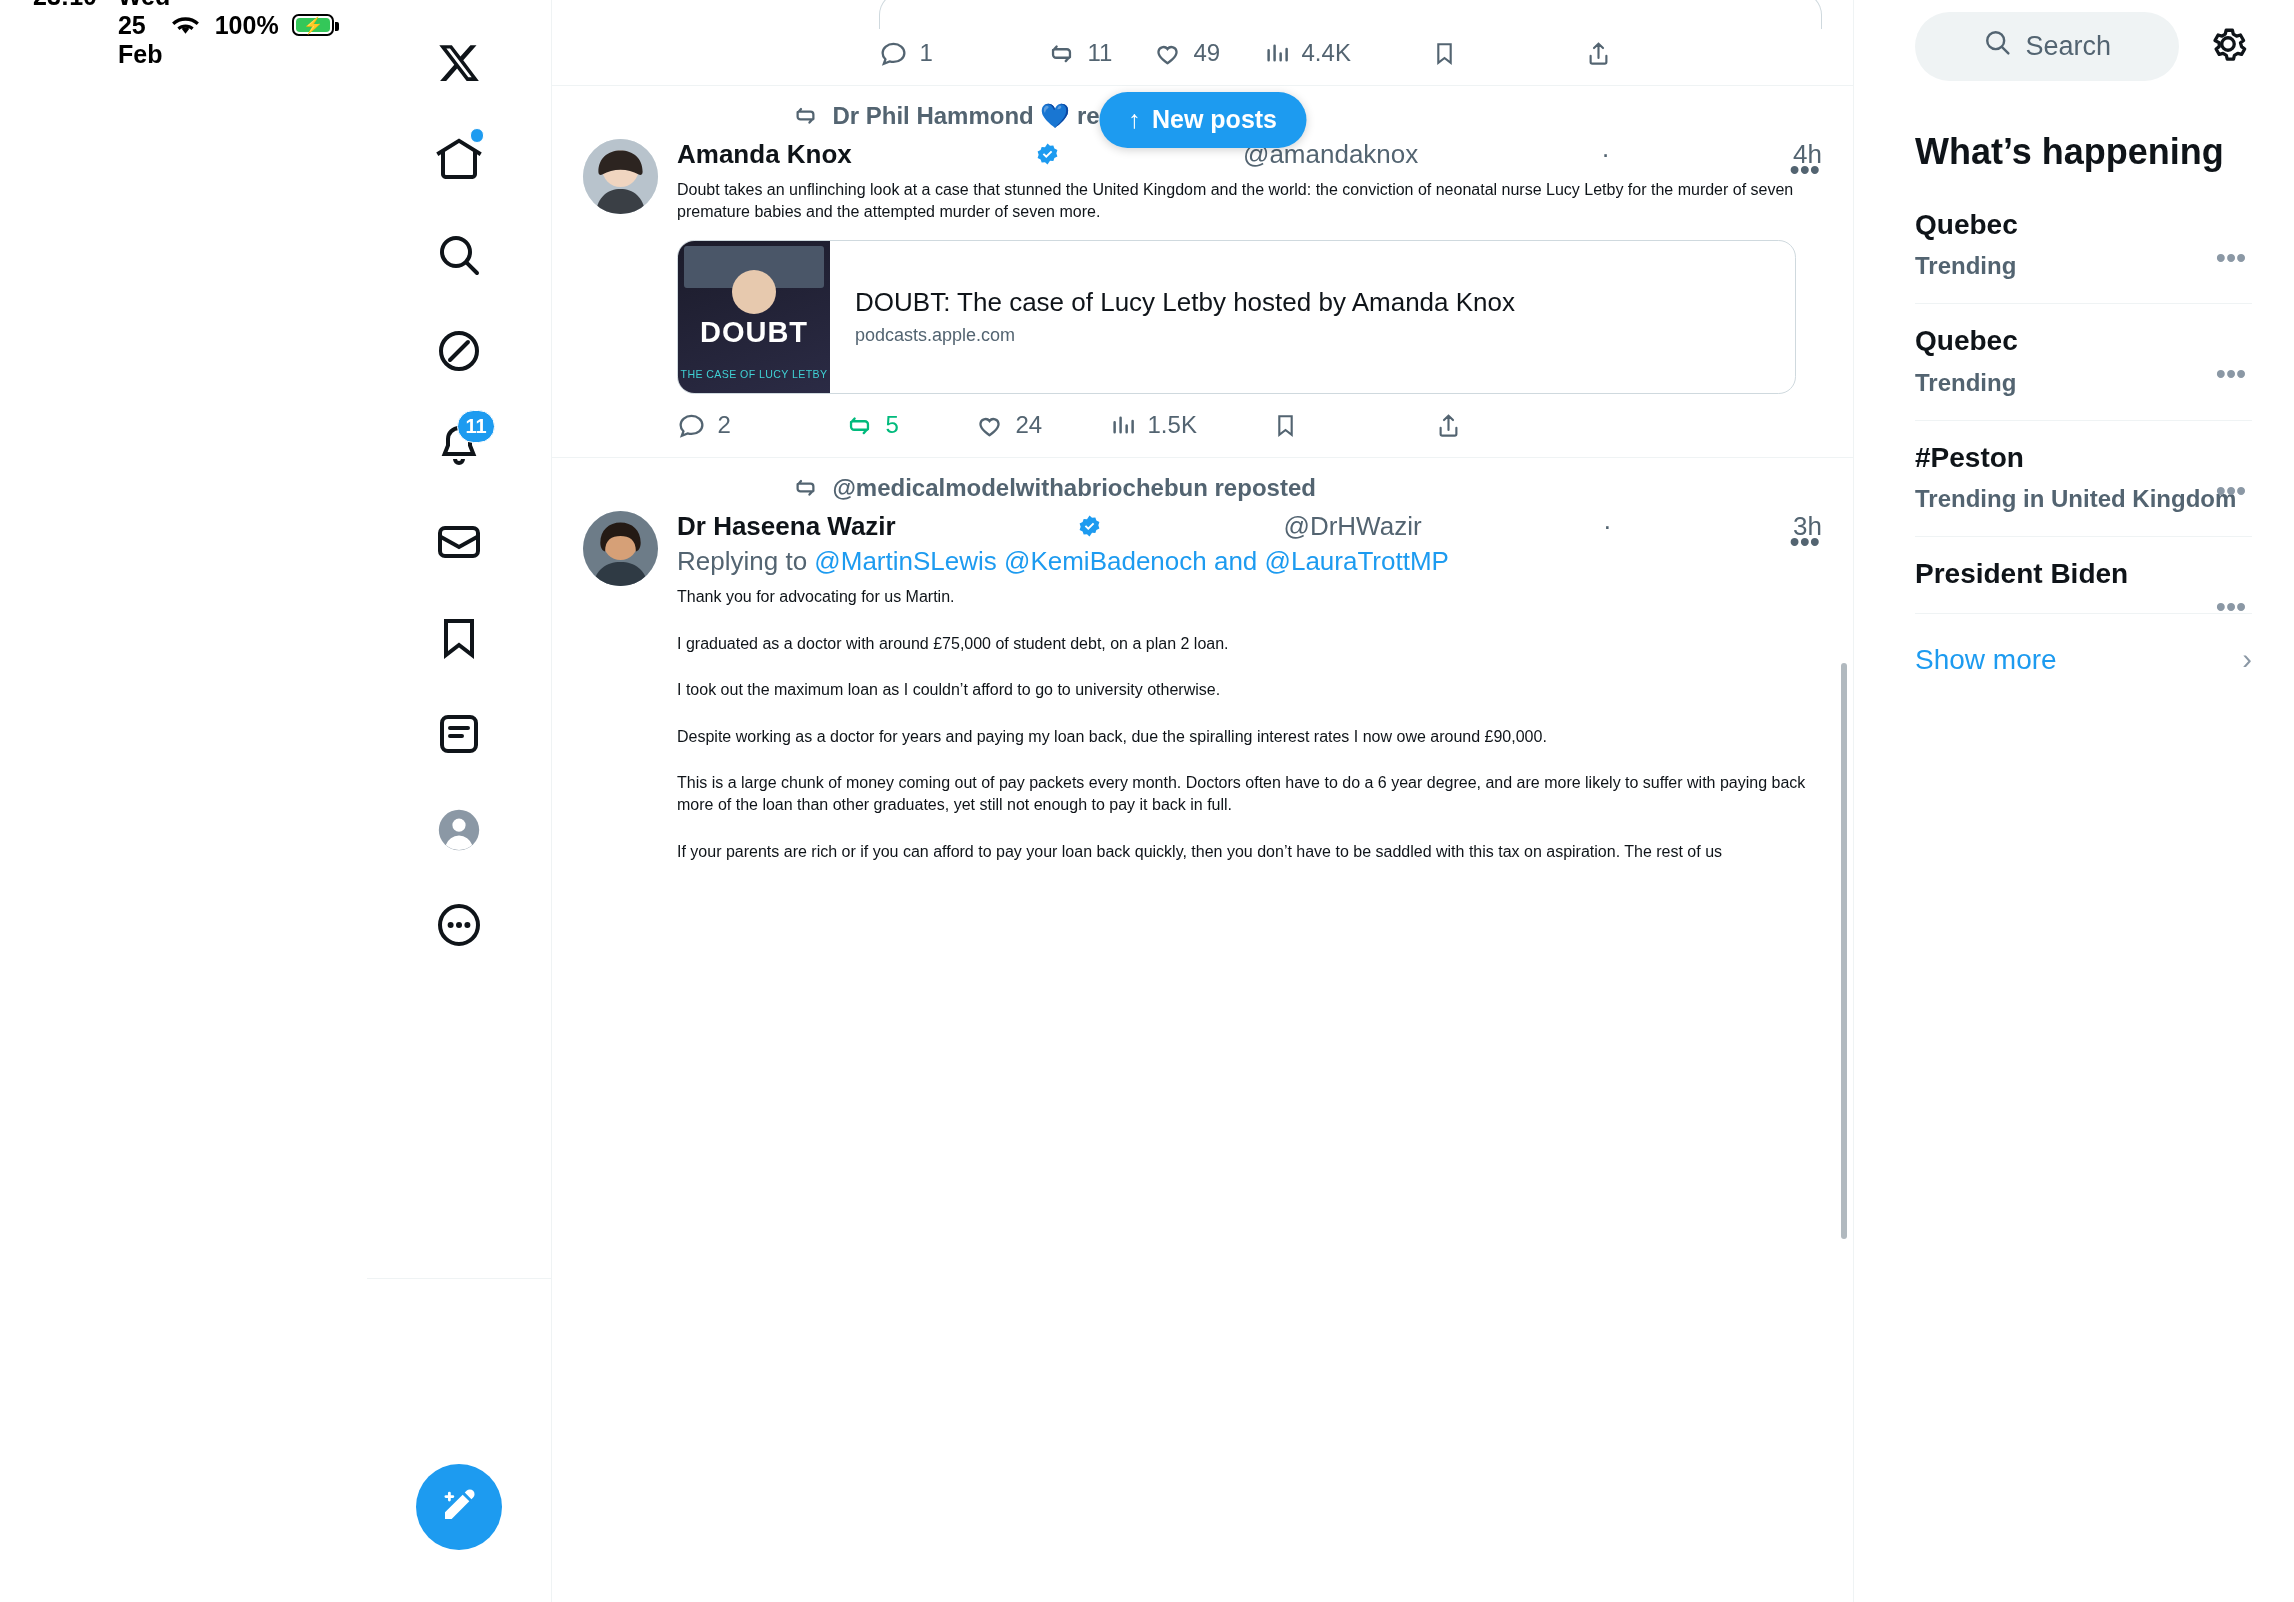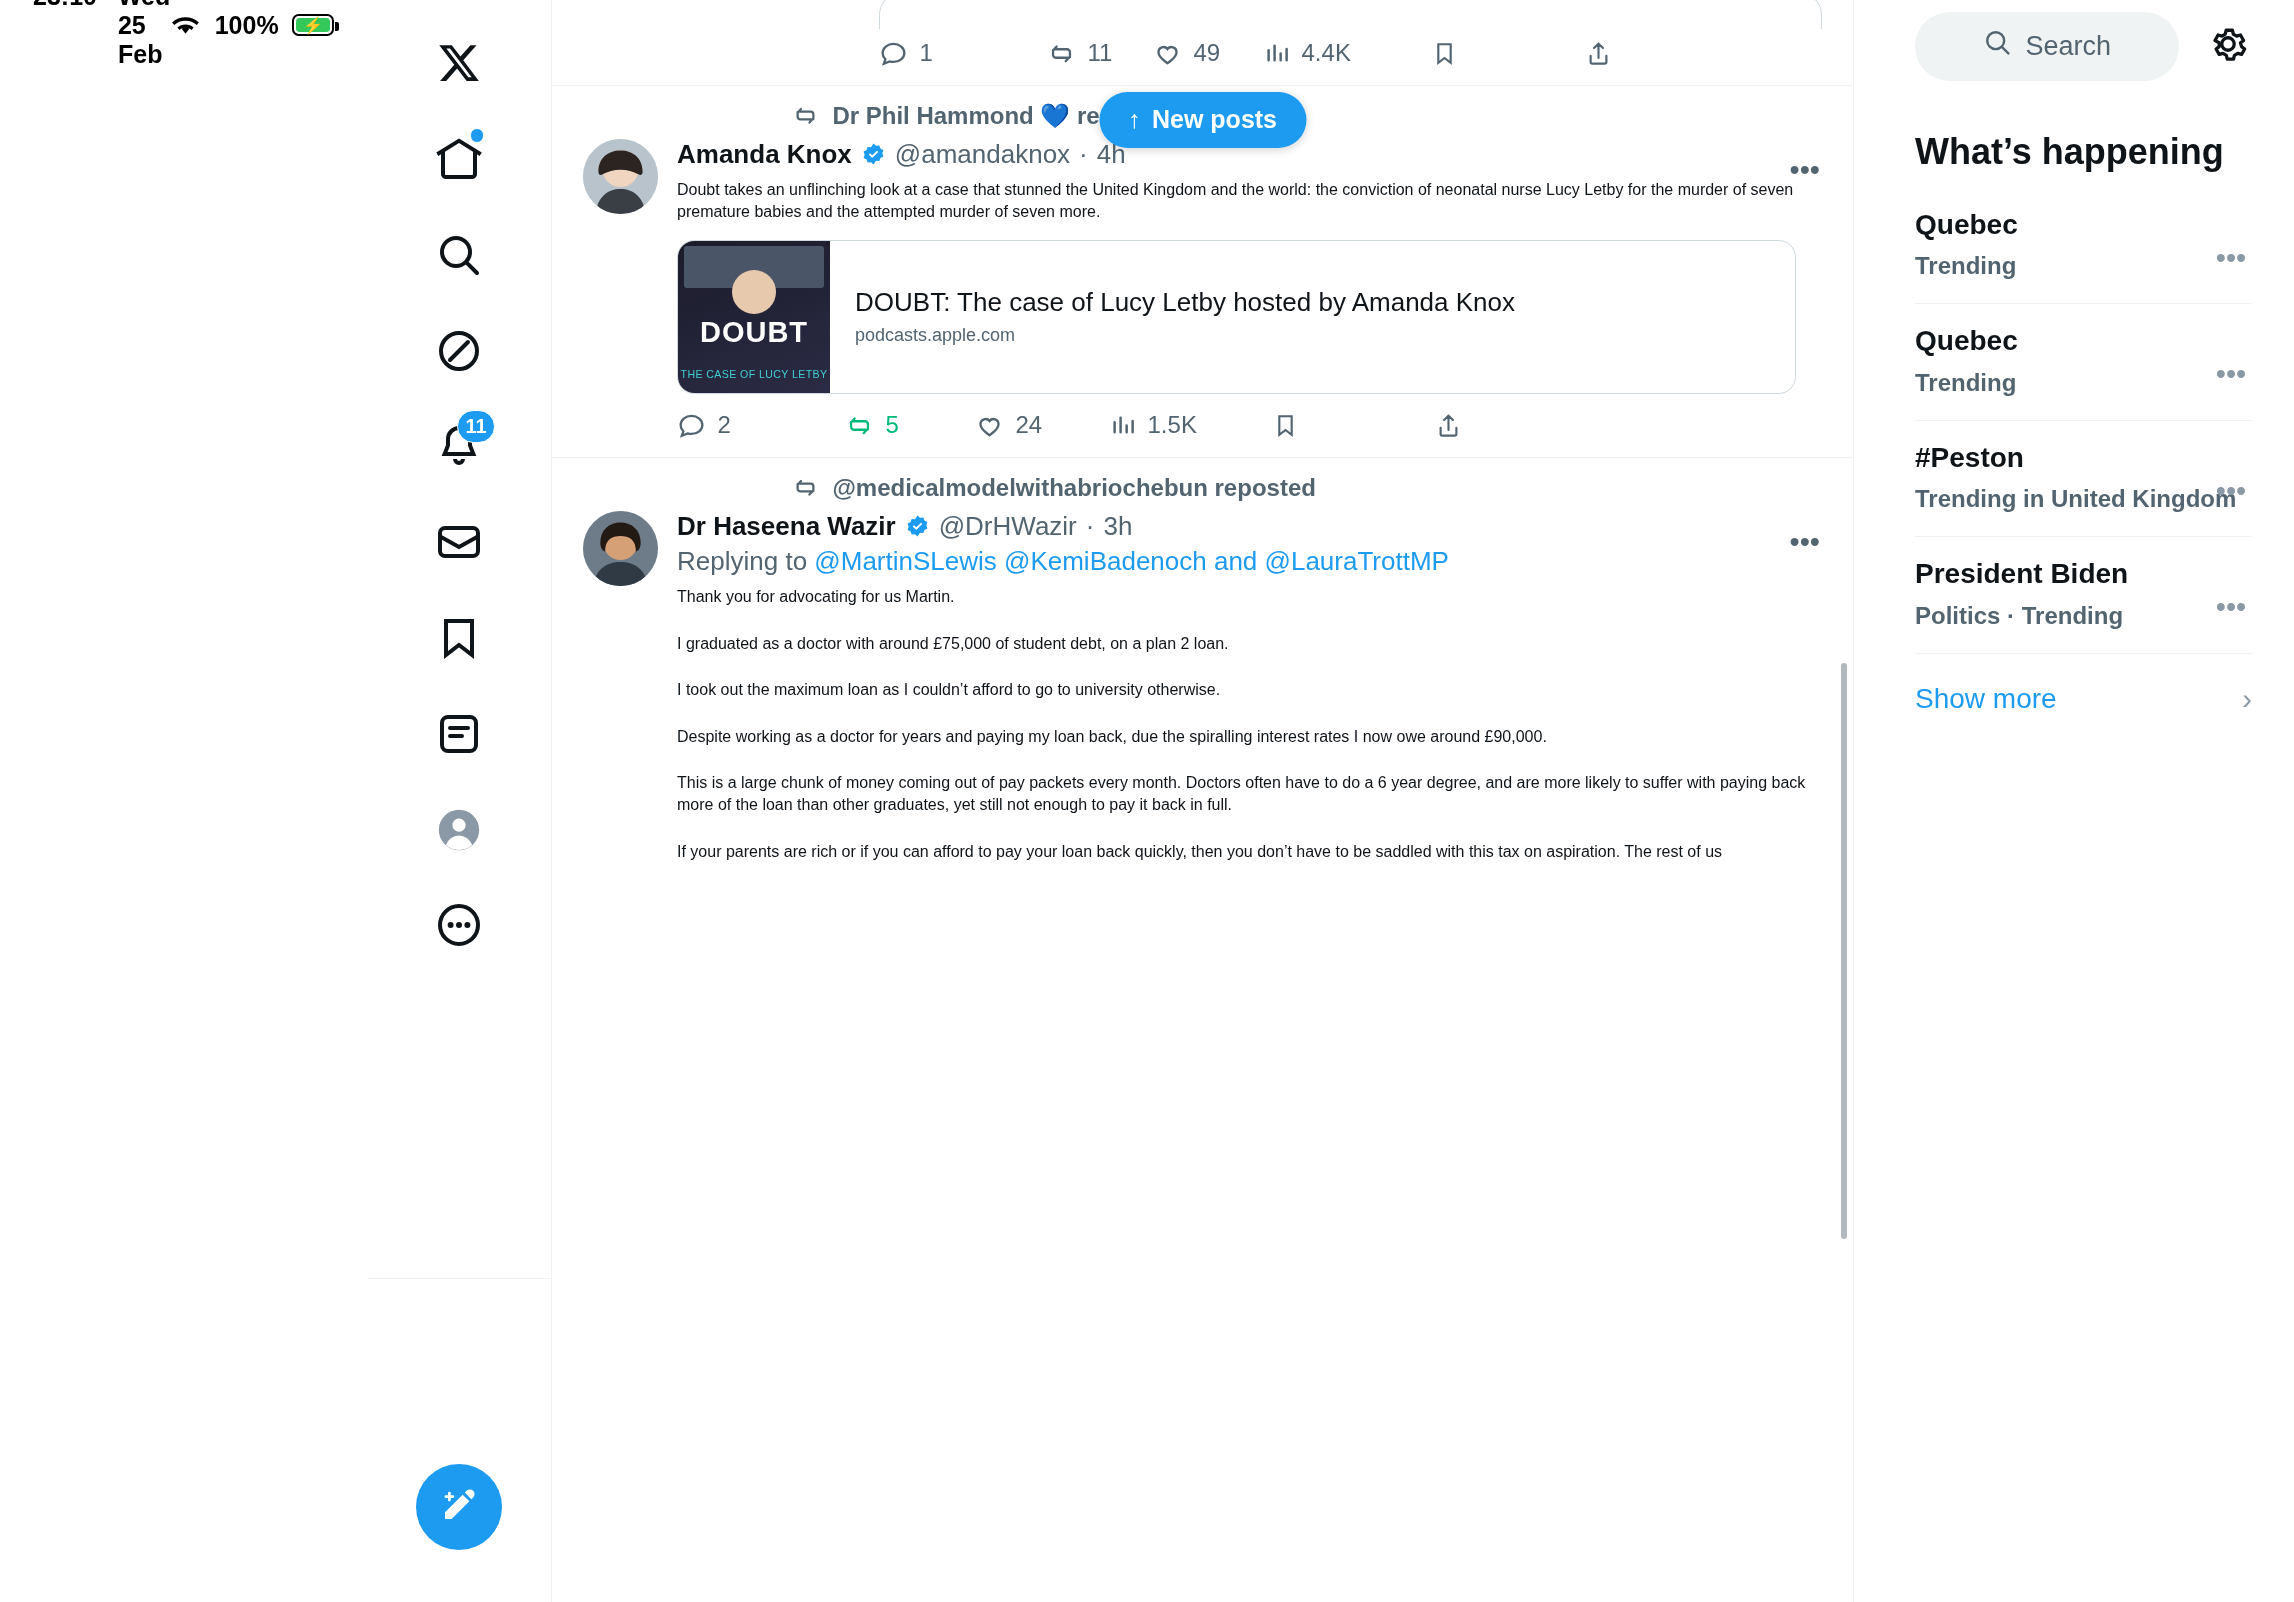--- a/index.html
+++ b/index.html
@@ -115,21 +115,21 @@
     color:#536471; font-weight:700; font-size: 24px;
     padding: 15.4px 31px 3.8px 240px;
   }
   .repost-line .handle-grey { color:#536471; font-weight:700; }
   .avatar {
     width: 75px; height: 75px; border-radius: 50%;
     flex: 0 0 75px; margin-right: 19px; overflow:hidden;
     background: #cfd9de;
   }
   .post-main { flex: 1 1 auto; min-width: 0; }
-  .namerow { display: flex; align-items: center; gap: 9px; font-size: 26px; }
+  .namerow { display: flex; align-items: center; gap: 9px; font-size: 26px; justify-content: space-between; }
   .dispname { font-weight: 700; color:#0f1419; }
   .verified { width: 25px; height: 25px; display:inline-block; }
   .handle, .dot, .time { color: #536471; font-weight: 400; }
   .more-dots { position: absolute; right: 33px; top: 23px; color: #536471; font-size: 29px; line-height: 1; }
   .replying { color:#536471; font-size: 26px; margin-top: 3.8px; }
   .link { color:#1d9bf0;margin-top:28px; }
   .ptext { font-size: 16px; line-height: 1.35; margin-top: 9px; color:#0f1419; }
   .ptext p { margin: 0 0 25px 0; }
   .ptext p:last-child { margin-bottom: 0; }
 
@@ -557,21 +557,20 @@
         <div class="trend-meta">Trending</div>
         <div class="trend-dots">•••</div>
       </div>
       <div class="trend">
         <div class="trend-name">#Peston</div>
         <div class="trend-meta">Trending in United Kingdom</div>
         <div class="trend-dots">•••</div>
       </div>
       <div class="trend">
         <div class="trend-name">President Biden</div>
-        <div class="trend-meta">Politics · Trending</div>
         <div class="trend-dots">•••</div>
       </div>
 
       <div class="showmore">
         <span>Show more</span>
         <span class="chev">›</span>
       </div>
     </div>
 
   </div>

